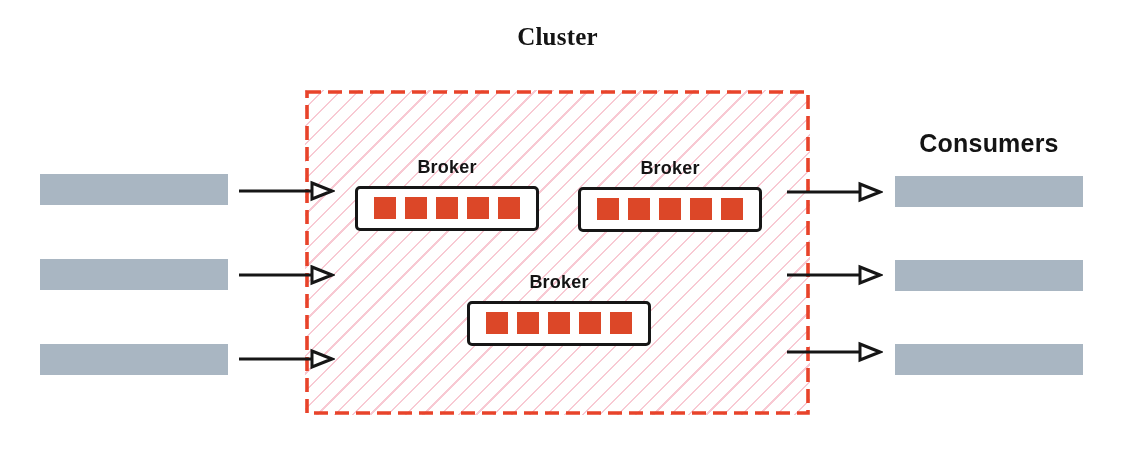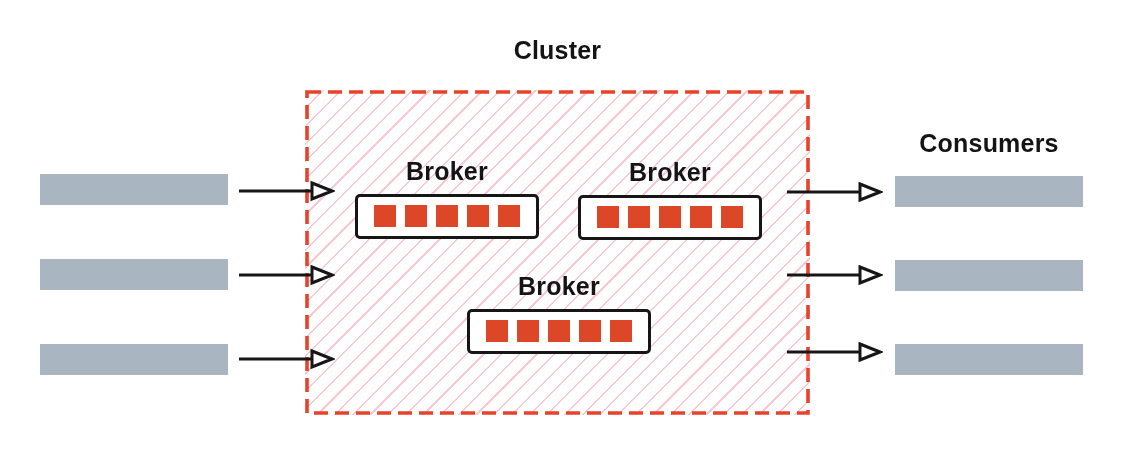--- a/index.html
+++ b/index.html
@@ -14,21 +14,21 @@
   .dlabel {
     position: absolute;
     font-size: 25px;
     font-weight: 600;
     color: #141414;
     text-align: center;
     letter-spacing: 0.2px;
     line-height: 1.15;
     white-space: nowrap;
   }
-  .cluster-label { left: 305px; top: 36px; width: 505px; }
+  .cluster-label { left: 305px; top: 23px; width: 505px; font-family: Liberation Serif, serif; }
   .producers-label { left: 40px; top: 128px; width: 188px; }
   .consumers-label { left: 895px; top: 129px; width: 188px; }
 
   .cluster-box {
     position: absolute;
     left: 305px; top: 90px;
     width: 505px; height: 325px;
     background-color: #ffffff;
     background-image: repeating-linear-gradient(
       135deg,
@@ -62,21 +62,21 @@
     position: absolute;
     display: flex;
     flex-direction: column;
     align-items: center;
     width: 184px;
   }
   .broker-1 { left: 355px; top: 158px; }
   .broker-2 { left: 578px; top: 159px; }
   .broker-3 { left: 467px; top: 273px; }
   .broker-title {
-    font-size: 25px;
+    font-size: 18px;
     font-weight: 600;
     color: #141414;
     letter-spacing: 0.2px;
     line-height: 1.1;
   }
   .broker-box {
     box-sizing: border-box;
     margin-top: 8px;
     width: 184px; height: 45px;
     background: #ffffff;

